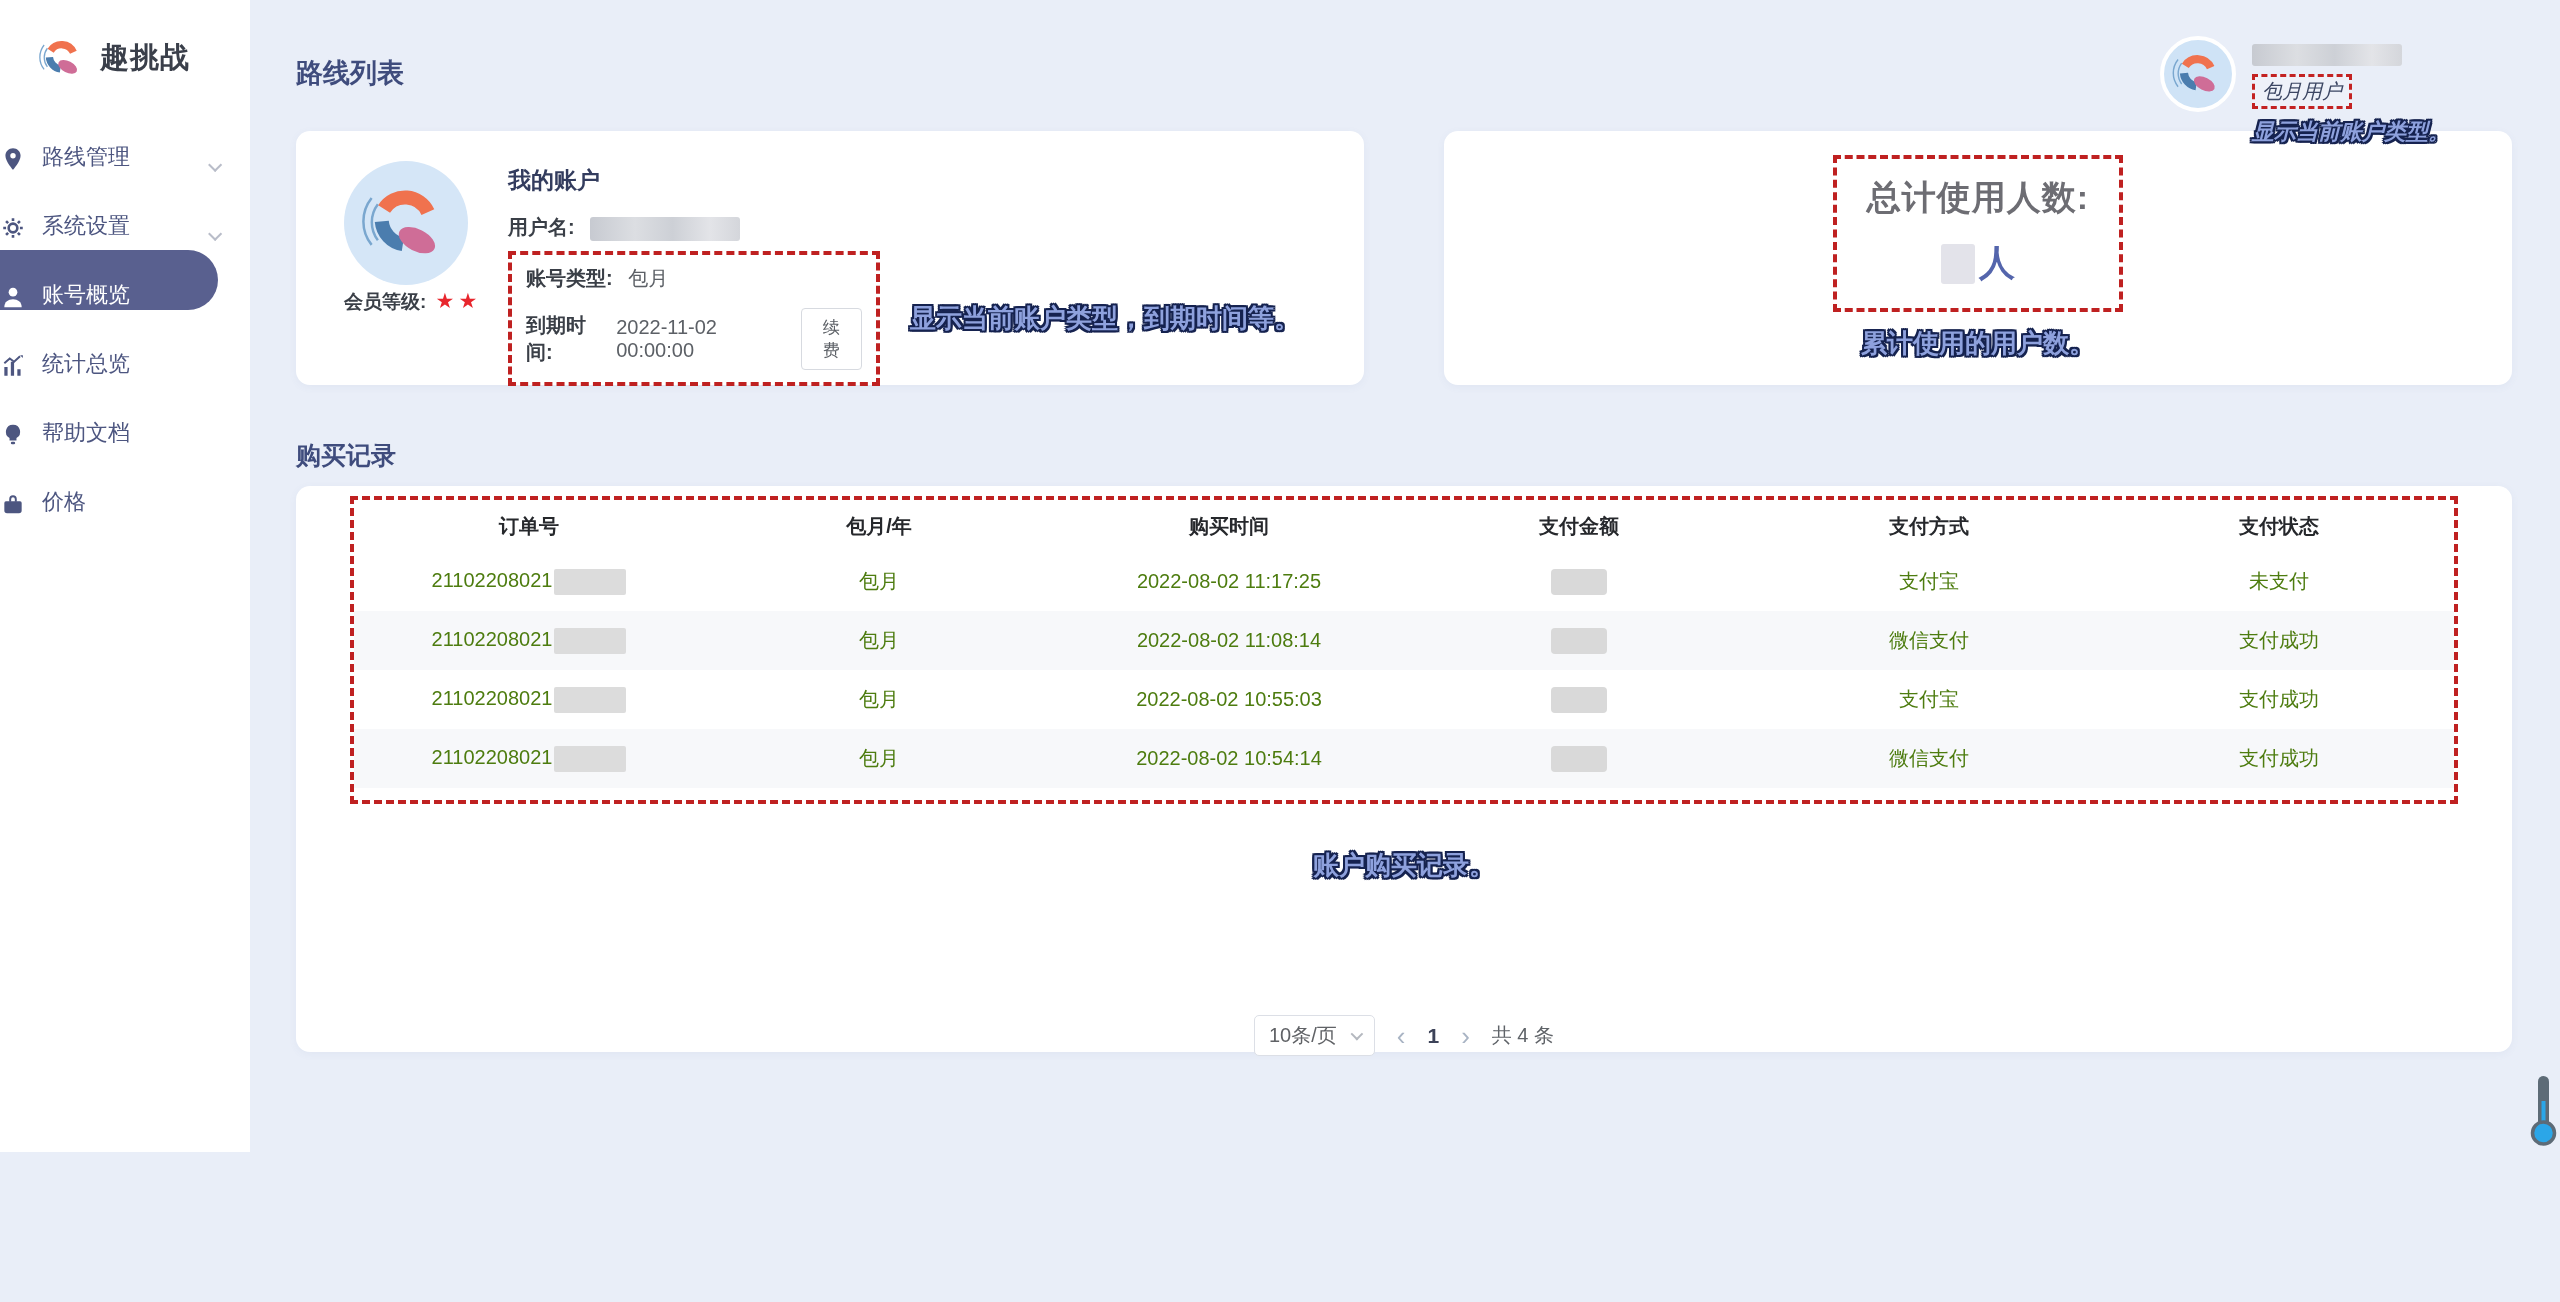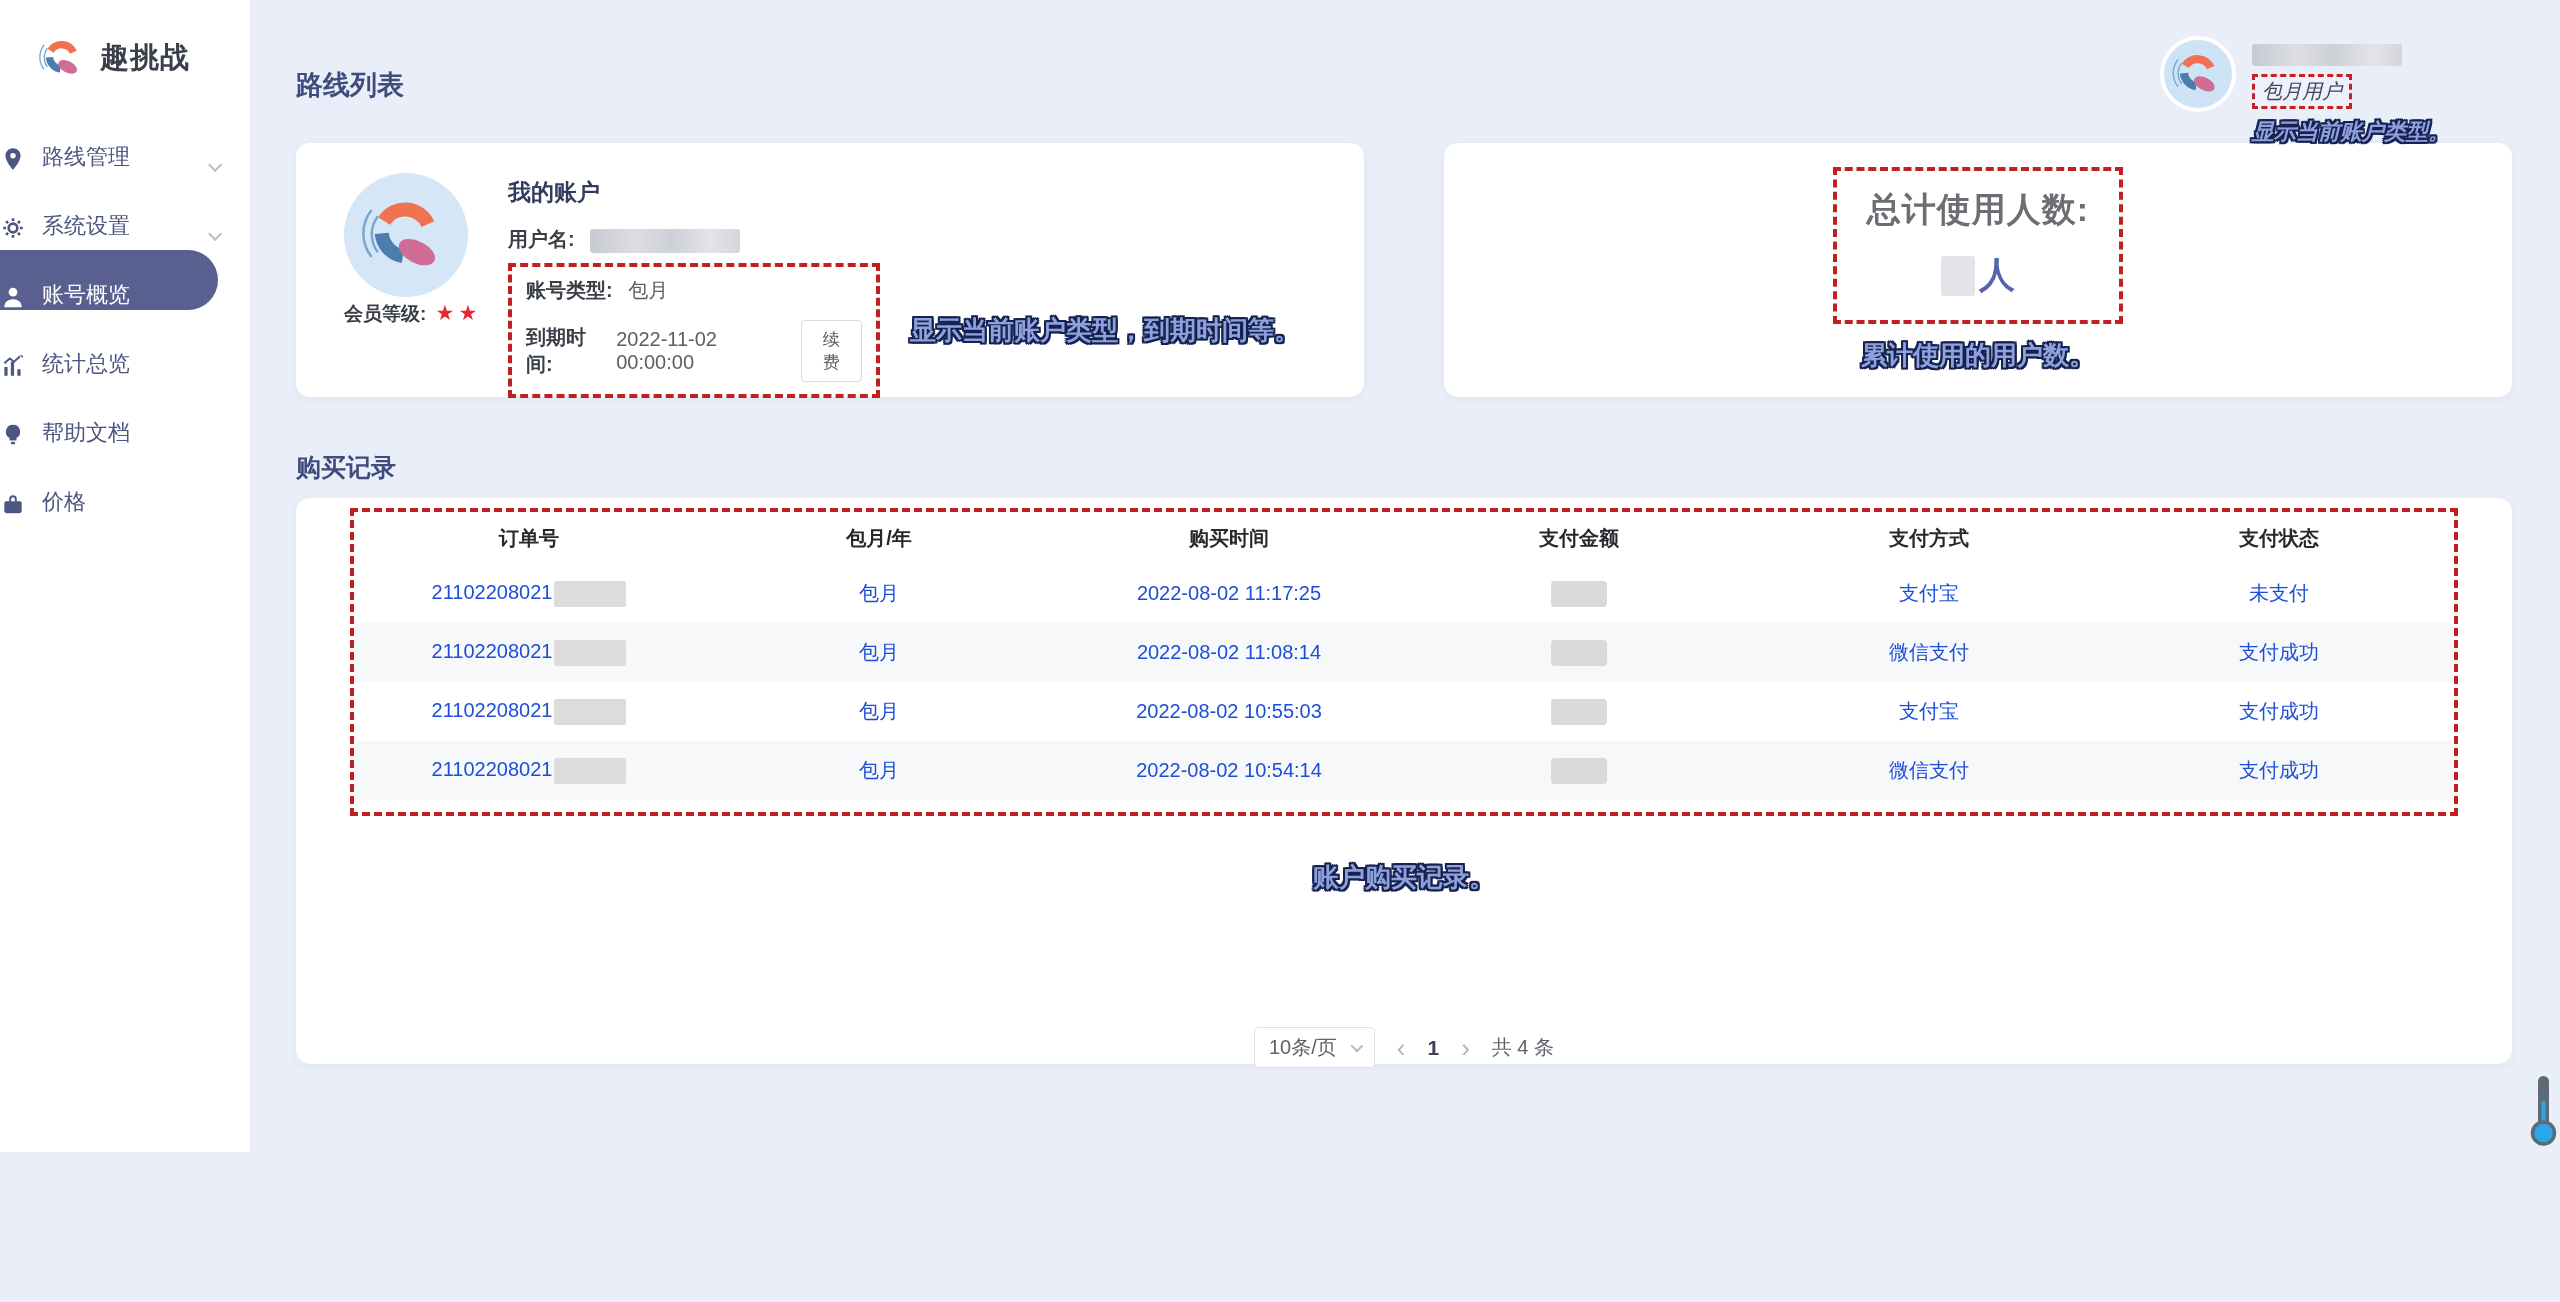--- a/index.html
+++ b/index.html
@@ -12,21 +12,21 @@
   .logo { display:flex; align-items:center; gap:12px; padding:32px 0 0 36px; }
   .logo-text { font-size:29px; font-weight:bold; color:#3a3f4a; letter-spacing:1px; }
   .nav { margin-top:28px; }
   .nav-item { position:relative; display:flex; align-items:flex-end; gap:16px; height:60px; margin-bottom:9px; color:#4d5680; font-size:22px; cursor:pointer; }
   .nav-item .nicon { width:26px; height:26px; flex:0 0 26px; color:#4d5680; }
   .nav-item.active { background:#59608f; color:#ffffff; width:218px; border-radius:0 30px 30px 0; }
   .nav-item.active .nicon { color:#ffffff; }
   .chevron { position:absolute; right:32px; width:10px; height:10px; border-right:2px solid #b9bdc9; border-bottom:2px solid #b9bdc9; transform:rotate(45deg) translateY(-3px); }
 
   
-  .main { position:relative; flex:1; padding:12px 48px 0 46px; }
+  .main { position:relative; flex:1; padding:0 48px 0 46px; }
   .page-title { padding-top:55px; font-size:27px; font-weight:bold; color:#3f4c7d; }
 
   .user-box { position:absolute; top:36px; right:110px; display:flex; gap:16px; }
   .avatar-sm { width:76px; height:76px; border-radius:50%; background:#cfe3f6; border:4px solid #ffffff; display:flex; align-items:center; justify-content:center; overflow:hidden; }
   .user-meta { padding-top:8px;font-style:italic; }
   .redact { display:inline-block; border-radius:3px; background:linear-gradient(90deg,#c7cad1 0%,#dcdee2 30%,#cdd0d6 55%,#e3e4e8 80%,#d4d6db 100%); }
   .r-username-top { width:150px; height:22px; }
   .badge-dashed { display:inline-block; margin-top:4px; border:3px dashed #c32222; padding:1px 7px; font-size:20px; color:#3c4663; background:#eef1f9; }
 
   .annot { font-weight:bold; color:#8ea1dd; font-size:26px;
@@ -62,21 +62,21 @@
   .r-count { width:34px; height:40px; border-radius:3px; background:#e3e3ea; display:inline-block; }
   .stats-unit { font-size:36px; font-weight:bold; color:#5465ac; }
   .stats-annot { margin-top:14px;font-family:Liberation Serif, serif; }
 
   
   .section-title { margin-top:54px; font-size:25px; font-weight:bold; color:#3f4c7d; }
   .table-card { margin-top:14px; height:566px; padding:10px 54px 0; }
   .dashed-table { border:4px dashed #bf2121; padding-bottom:12px; }
   table { width:100%; border-collapse:collapse; table-layout:fixed; }
   th { font-size:20px; font-weight:bold; color:#26282c; padding:13px 6px 12px; text-align:center; }
-  td { font-size:20px; color:#1d4ed8; padding:16px 6px; text-align:center; white-space:nowrap; }
+  td { font-size:20px; color:#4d7c0f; padding:16px 6px; text-align:center; white-space:nowrap; }
   tbody tr:nth-child(even) { background:#f7f8fa; }
   .r-order { width:72px; height:26px; border-radius:2px; background:#dcdcdc; vertical-align:middle; margin-left:2px; }
   .r-amount { width:56px; height:26px; border-radius:4px; background:#d9d9d9; vertical-align:middle; }
   .table-annot { text-align:center; margin-top:44px; }
 
   .pagination { margin-top:132px; display:flex; align-items:center; justify-content:center; gap:22px; }
   .page-size { display:flex; align-items:center; gap:14px; border:1px solid #dcdfe6; border-radius:5px; background:#ffffff; padding:6px 14px; font-size:20px; color:#606266; cursor:pointer; }
   .sel-chevron { width:9px; height:9px; border-right:2px solid #b4b8bf; border-bottom:2px solid #b4b8bf; transform:rotate(45deg) translateY(-2px); }
   .pg-arrow { font-size:26px; color:#a9b4c4; cursor:pointer; line-height:1; }
   .pg-num { font-size:21px; font-weight:bold; color:#3c4258; cursor:pointer; }

